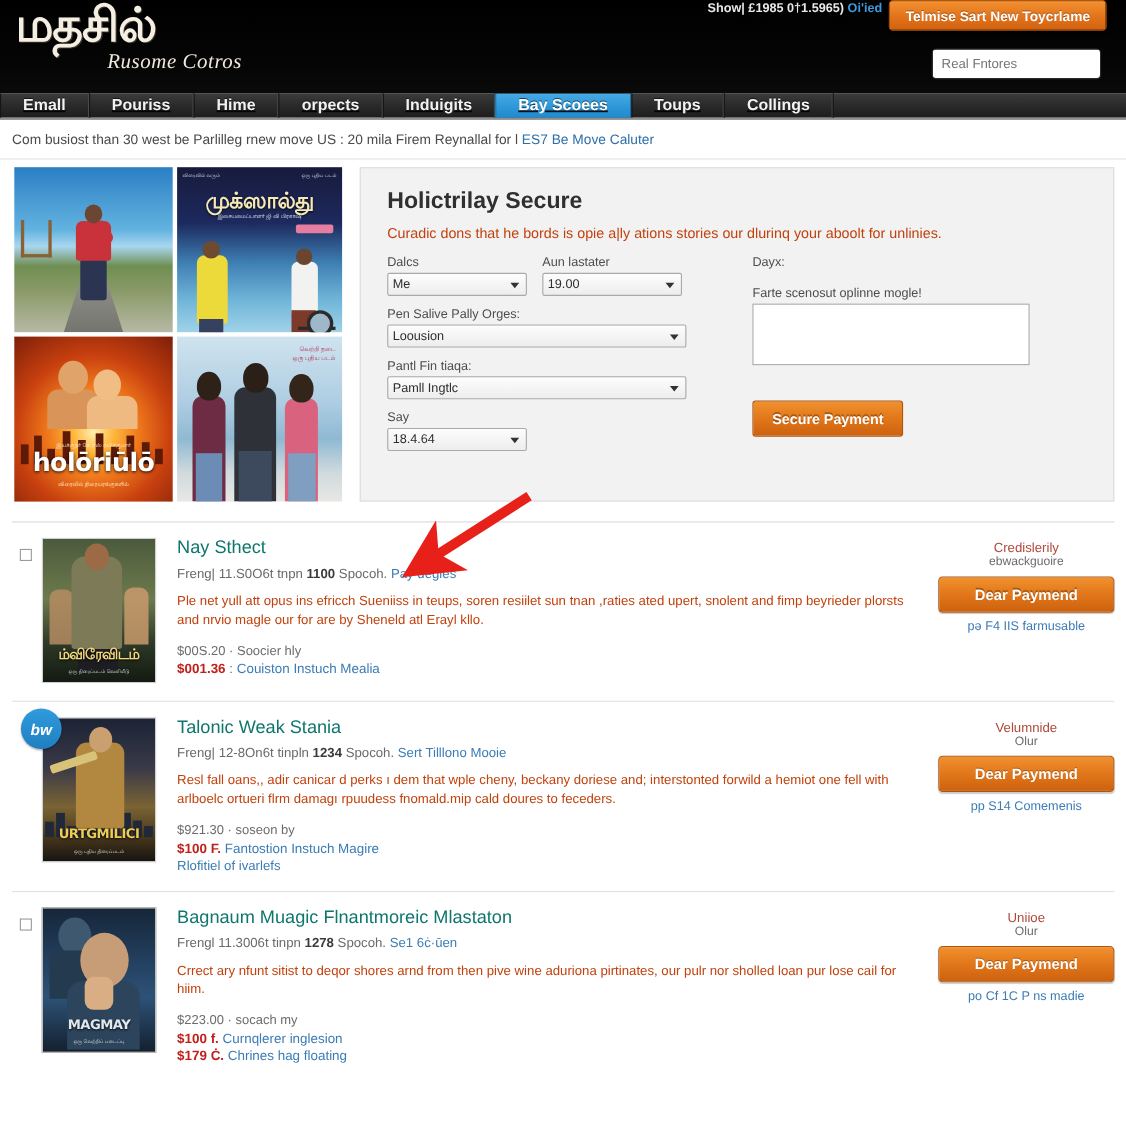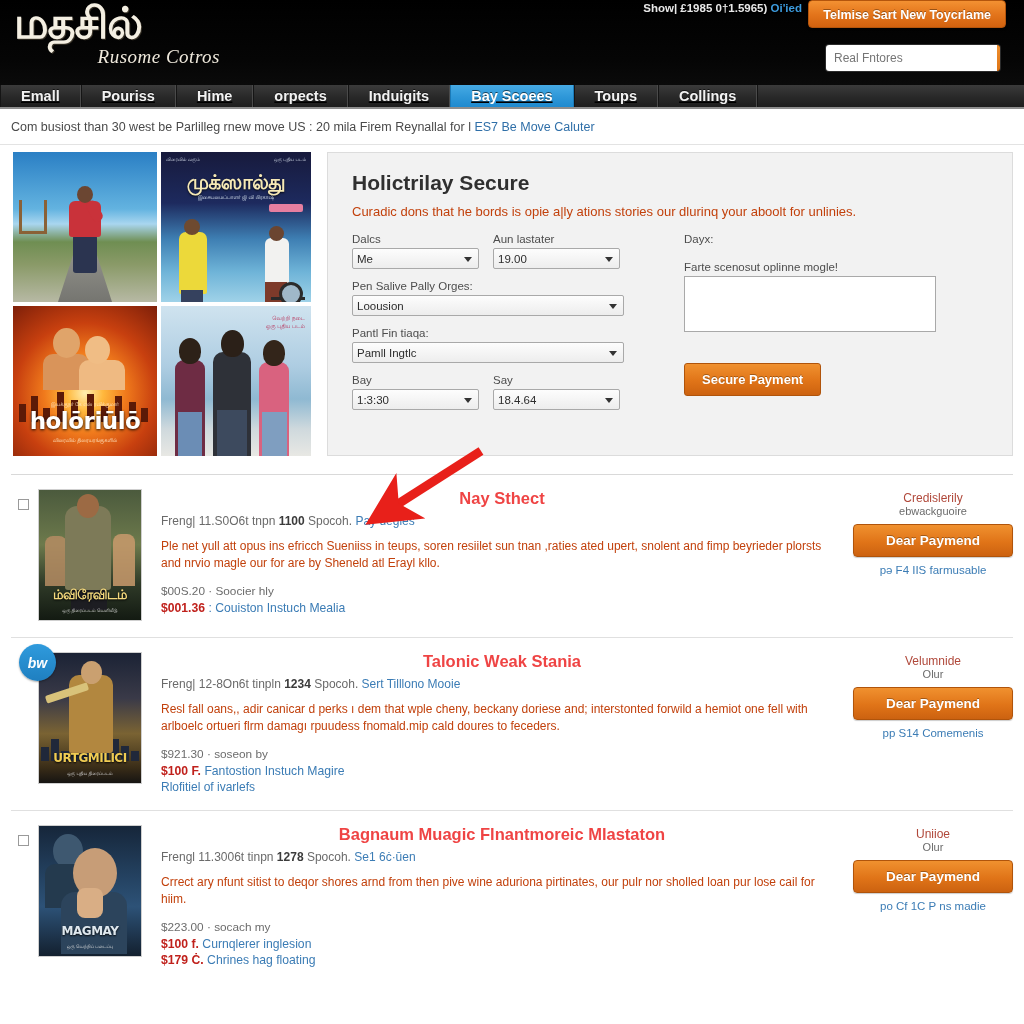--- a/index.html
+++ b/index.html
@@ -51,21 +51,21 @@
     border-radius:4px;
     color:#fff; font-size:12.5px; font-weight:bold;
     white-space:nowrap;
     text-shadow:0 -1px 0 rgba(0,0,0,.35);
     box-shadow:0 1px 2px rgba(0,0,0,.5);
     cursor:pointer;
   }
   .search-box {
     position:absolute; right:24px; top:45px;
     display:flex; align-items:stretch;
-    width:174px; height:26px;
+    width:152px; height:26px;
     border-radius:3px; overflow:hidden;
     box-shadow:0 0 0 1px #2b2b2b;
   }
   .search-input {
     flex:1; border:0; outline:none;
     background:#fff; color:#8a8a8a;
     font-size:12px; padding:0 8px;
     font-family:"Liberation Sans", sans-serif;
   }
   .search-btn {
@@ -295,22 +295,22 @@
   .t3 .bg2 { position:absolute; inset:0; background:linear-gradient(180deg,#16263a 0%,#254464 42%,#2d5277 62%,#13202f 100%); }
   .t3 .head1 { position:absolute; left:14px; top:8px; width:30px; height:34px; border-radius:50%; background:#3e5870; }
   .t3 .body1 { position:absolute; left:6px; top:38px; width:46px; height:44px; background:#243a4e; border-radius:10px 10px 0 0;}
   .t3 .head2 { position:absolute; left:34px; top:22px; width:44px; height:50px; border-radius:50%; background:#c79d77; }
   .t3 .body2 { position:absolute; left:22px; top:66px; width:66px; height:62px; background:#2c445c; border-radius:14px 14px 0 0;}
   .t3 .hand  { position:absolute; left:38px; top:62px; width:26px; height:30px; border-radius:8px; background:#d9ae85; }
   .t3 .thumb-cap { color:#dfe8ef; font-size:12px; bottom:18px; }
 
   .lst-body { flex:1; min-width:0; padding-right:10px; }
   .lst-title {
-    font-size:16.5px; font-weight:bold; color:#ef4444;
-    margin:0 0 6px 0; cursor:pointer;text-align:center;
+    font-size:16.5px; font-weight:normal; color:#0f766e;
+    margin:0 0 6px 0; cursor:pointer;
   }
   .lst-meta {
     font-size:12px; color:#6a6a6a; margin-bottom:10px;
   }
   .lst-meta b { color:#3b3b3b; }
   .lst-meta .meta-link { color:#3b7cb5; }
   .lst-desc {
     font-size:12px; color:#c2410c; line-height:1.45;
     margin-bottom:11px;
   }
@@ -483,28 +483,20 @@
         <div class="fld">
           <label class="lbl">Pantl Fin tiaqa:</label>
           <div class="sel-wrap">
             <select class="inp">
               <option>Pamll Ingtlc</option>
             </select>
           </div>
         </div>
 
         <div class="fld-row">
-          <div class="fld w-half">
-            <label class="lbl">Bay</label>
-            <div class="sel-wrap">
-              <select class="inp">
-                <option>1:3:30</option>
-              </select>
-            </div>
-          </div>
           <div class="fld w-half">
             <label class="lbl">Say</label>
             <div class="sel-wrap">
               <select class="inp">
                 <option>18.4.64</option>
               </select>
             </div>
           </div>
         </div>
       </div>

